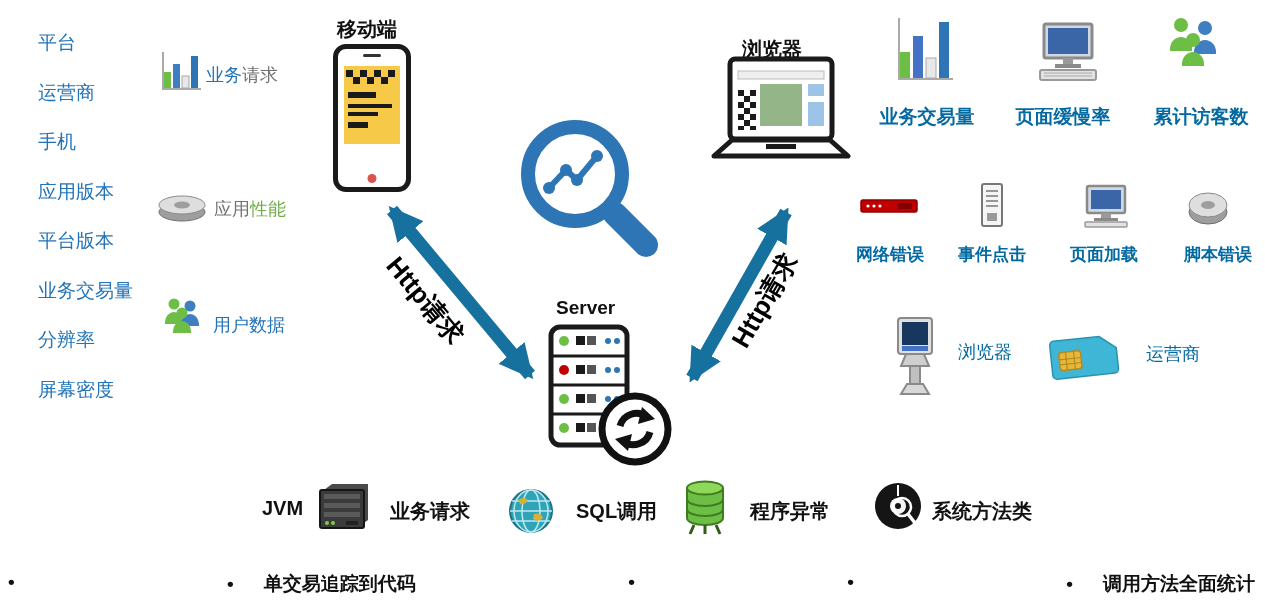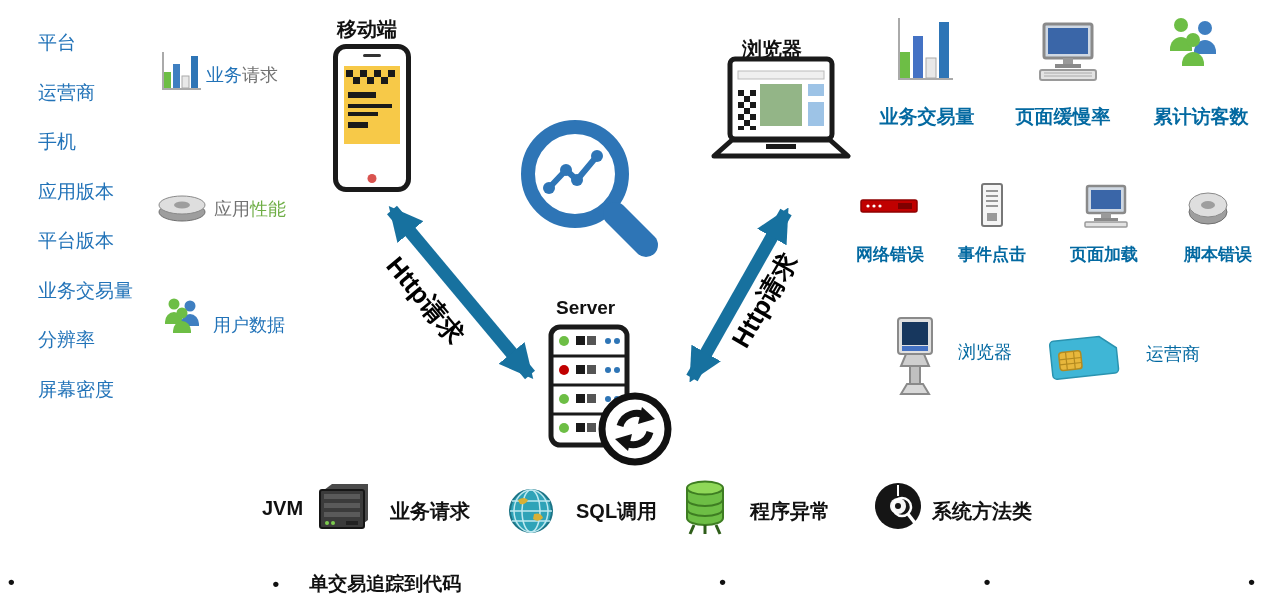--- a/index.html
+++ b/index.html
@@ -339,16 +339,17 @@
       <span>单交易追踪到代码</span>
     </div>
     <div class="item">
       <span>•</span>
     </div>
     <div class="item">
       <span>•</span>
     </div>
     <div class="item">
       <span>•</span>
+      <span>调用方法全面统计</span>
     </div>
   </div>
 
 </div>
 
 </body></html>

